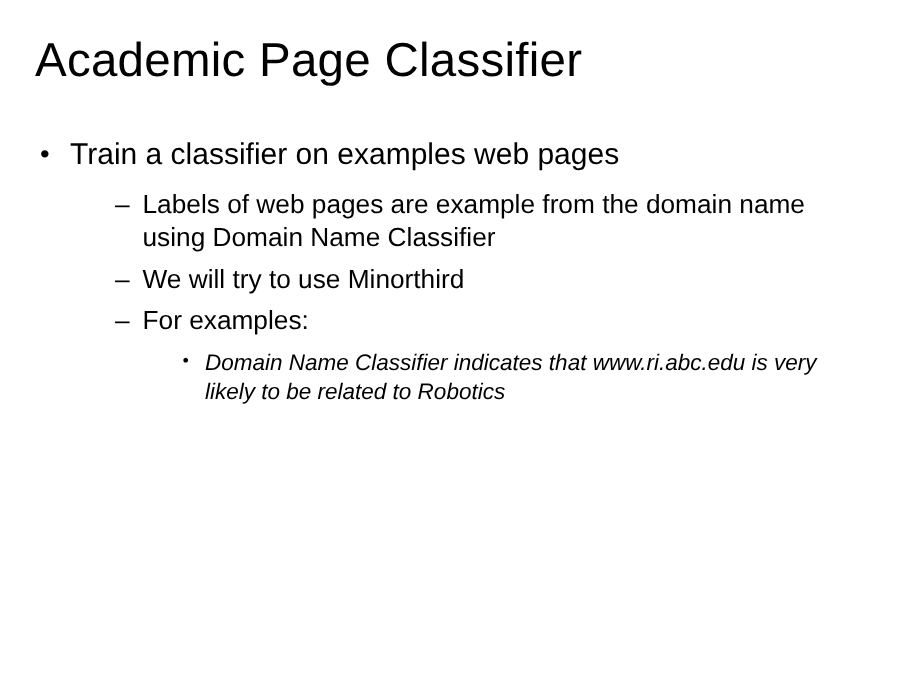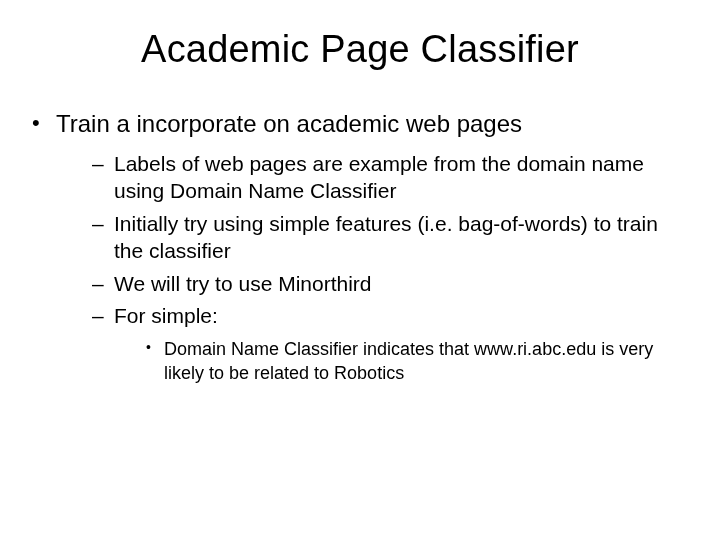--- a/index.html
+++ b/index.html
@@ -8,21 +8,20 @@
       height: 540px;
       background: #fff;
       font-family: Arial, Helvetica, sans-serif;
       color: #000;
       padding: 28px 28px 0 28px;
       overflow: hidden;
     }
     .title {
       font-size: 38px;
       font-weight: 400;
-      text-align: center;
       margin-bottom: 38px;
       letter-spacing: 0.2px;
     }
     ul.l1 {
       list-style: none;
       padding-left: 4px;
     }
     ul.l1 > li {
       font-size: 24px;
       line-height: 1.25;
@@ -52,20 +51,21 @@
     ul.l2 > li::before {
       content: "–";
       position: absolute;
       left: 0;
       top: 0;
     }
     ul.l3 {
       list-style: none;
       padding-left: 32px;
       margin-top: 8px;
+      font-style: italic;
     }
     ul.l3 > li {
       font-size: 18px;
       line-height: 1.3;
       margin-bottom: 6px;
       padding-left: 18px;
       position: relative;
     }
     ul.l3 > li::before {
       content: "•";
@@ -75,33 +75,30 @@
       font-size: 14px;
     }
   </style>
 </head>
 <body>
 
 <h1 class="title">Academic Page Classifier</h1>
 
 <ul class="l1">
   <li>
-    <span>Train a incorporate on academic web pages</span>
+    <span>Train a classifier on examples web pages</span>
     <ul class="l2">
       <li>
         <span>Labels of web pages are example from the domain name using Domain Name Classifier</span>
       </li>
       <li>
-        <span>Initially try using simple features (i.e. bag-of-words) to train the classifier</span>
-      </li>
-      <li>
         <span>We will try to use Minorthird</span>
       </li>
       <li>
-        <span>For simple:</span>
+        <span>For examples:</span>
         <ul class="l3">
           <li>
             <span>Domain Name Classifier indicates that www.ri.abc.edu is very likely to be related to Robotics</span>
           </li>
         </ul>
       </li>
     </ul>
   </li>
 </ul>
 

